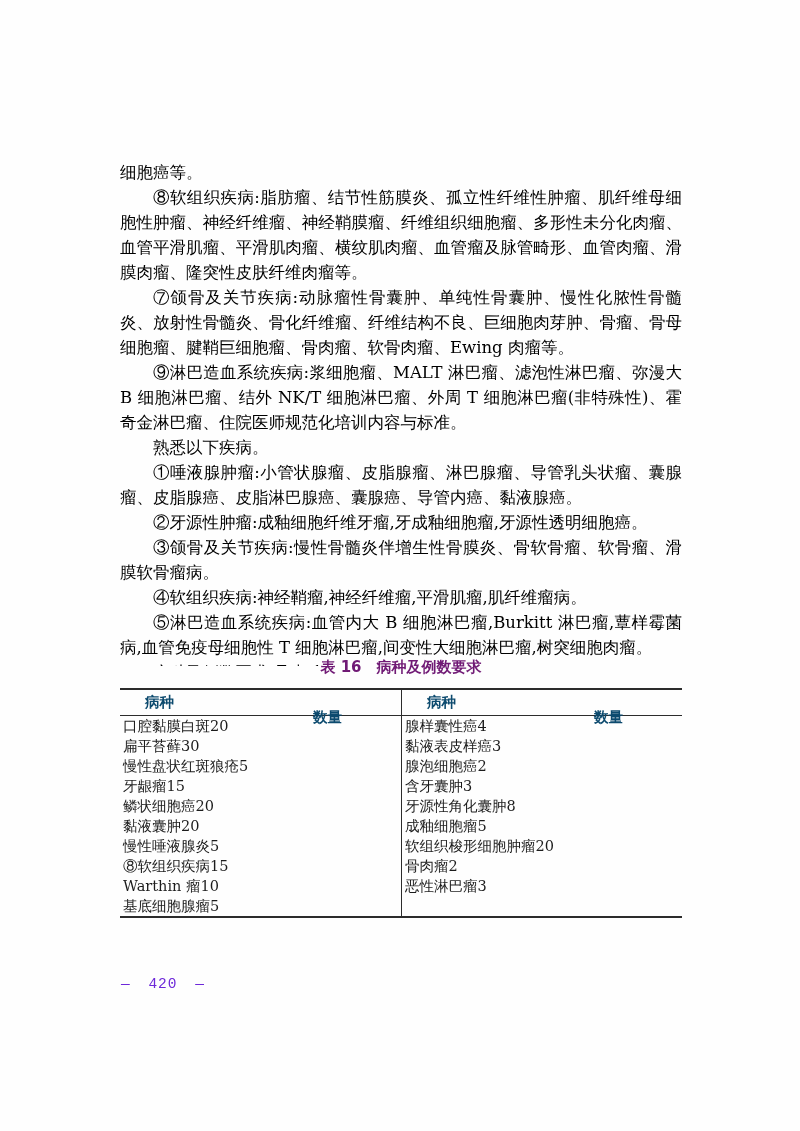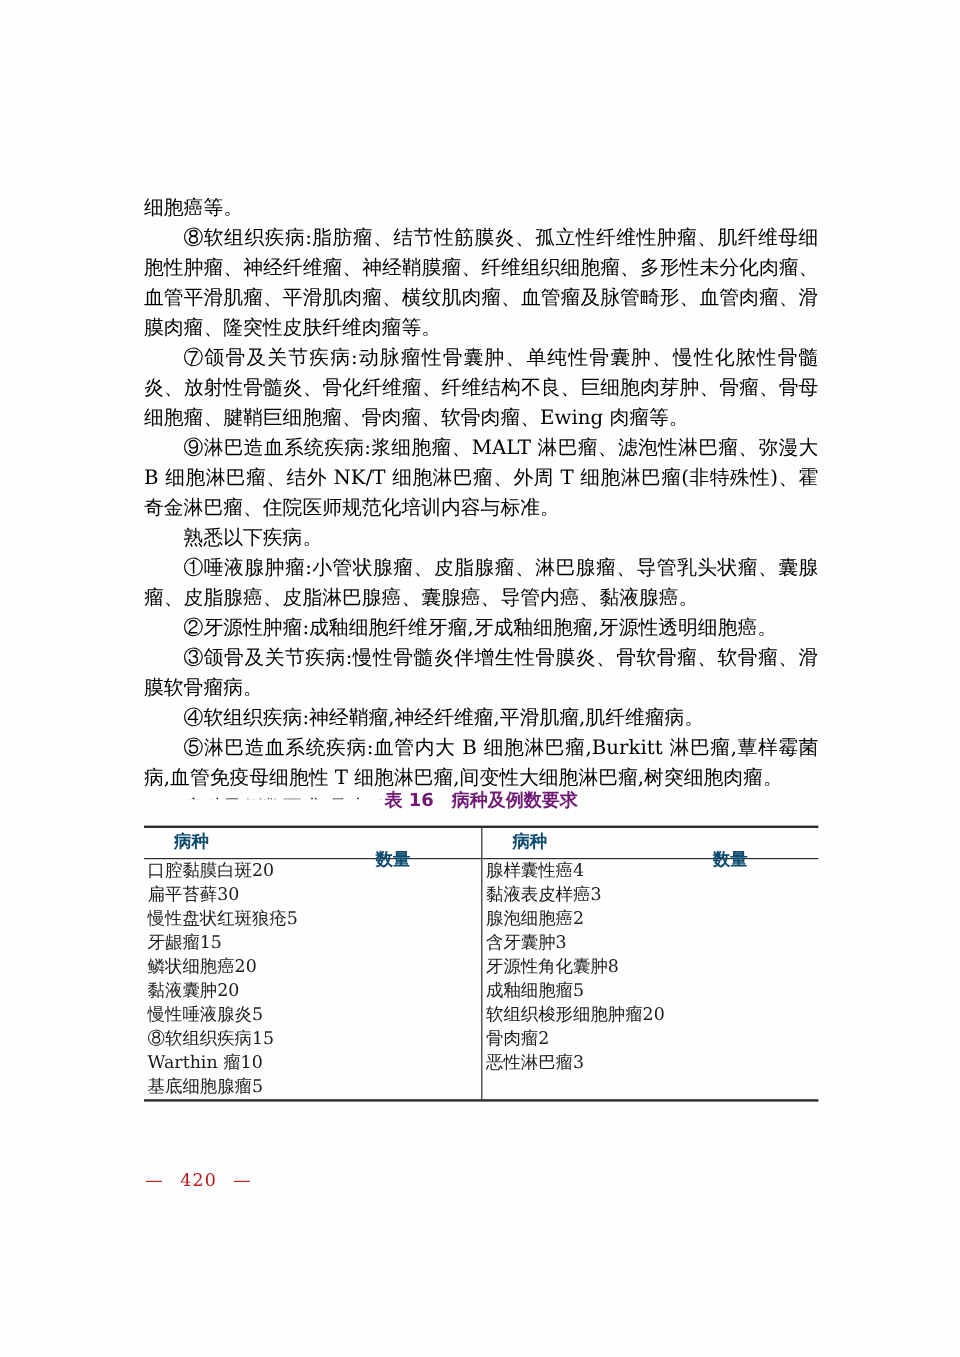--- a/index.html
+++ b/index.html
@@ -96,21 +96,22 @@
   .half .spacer { height: 17px; }
 
   
   .page-number {
     position: absolute;
     left: 121px;
     top: 976px;
     font-size: 14.5px;
     word-spacing: 8px;
     letter-spacing: 1px;
-    color: #b91c1c;
+    color: #6d28d9;
+    font-family: Liberation Mono, monospace;
   }
 </style>
 </head>
 <body>
 
 <div class="sheet">
 
 
   <div class="body-text">
     <p class="continuation">细胞癌等。</p>

